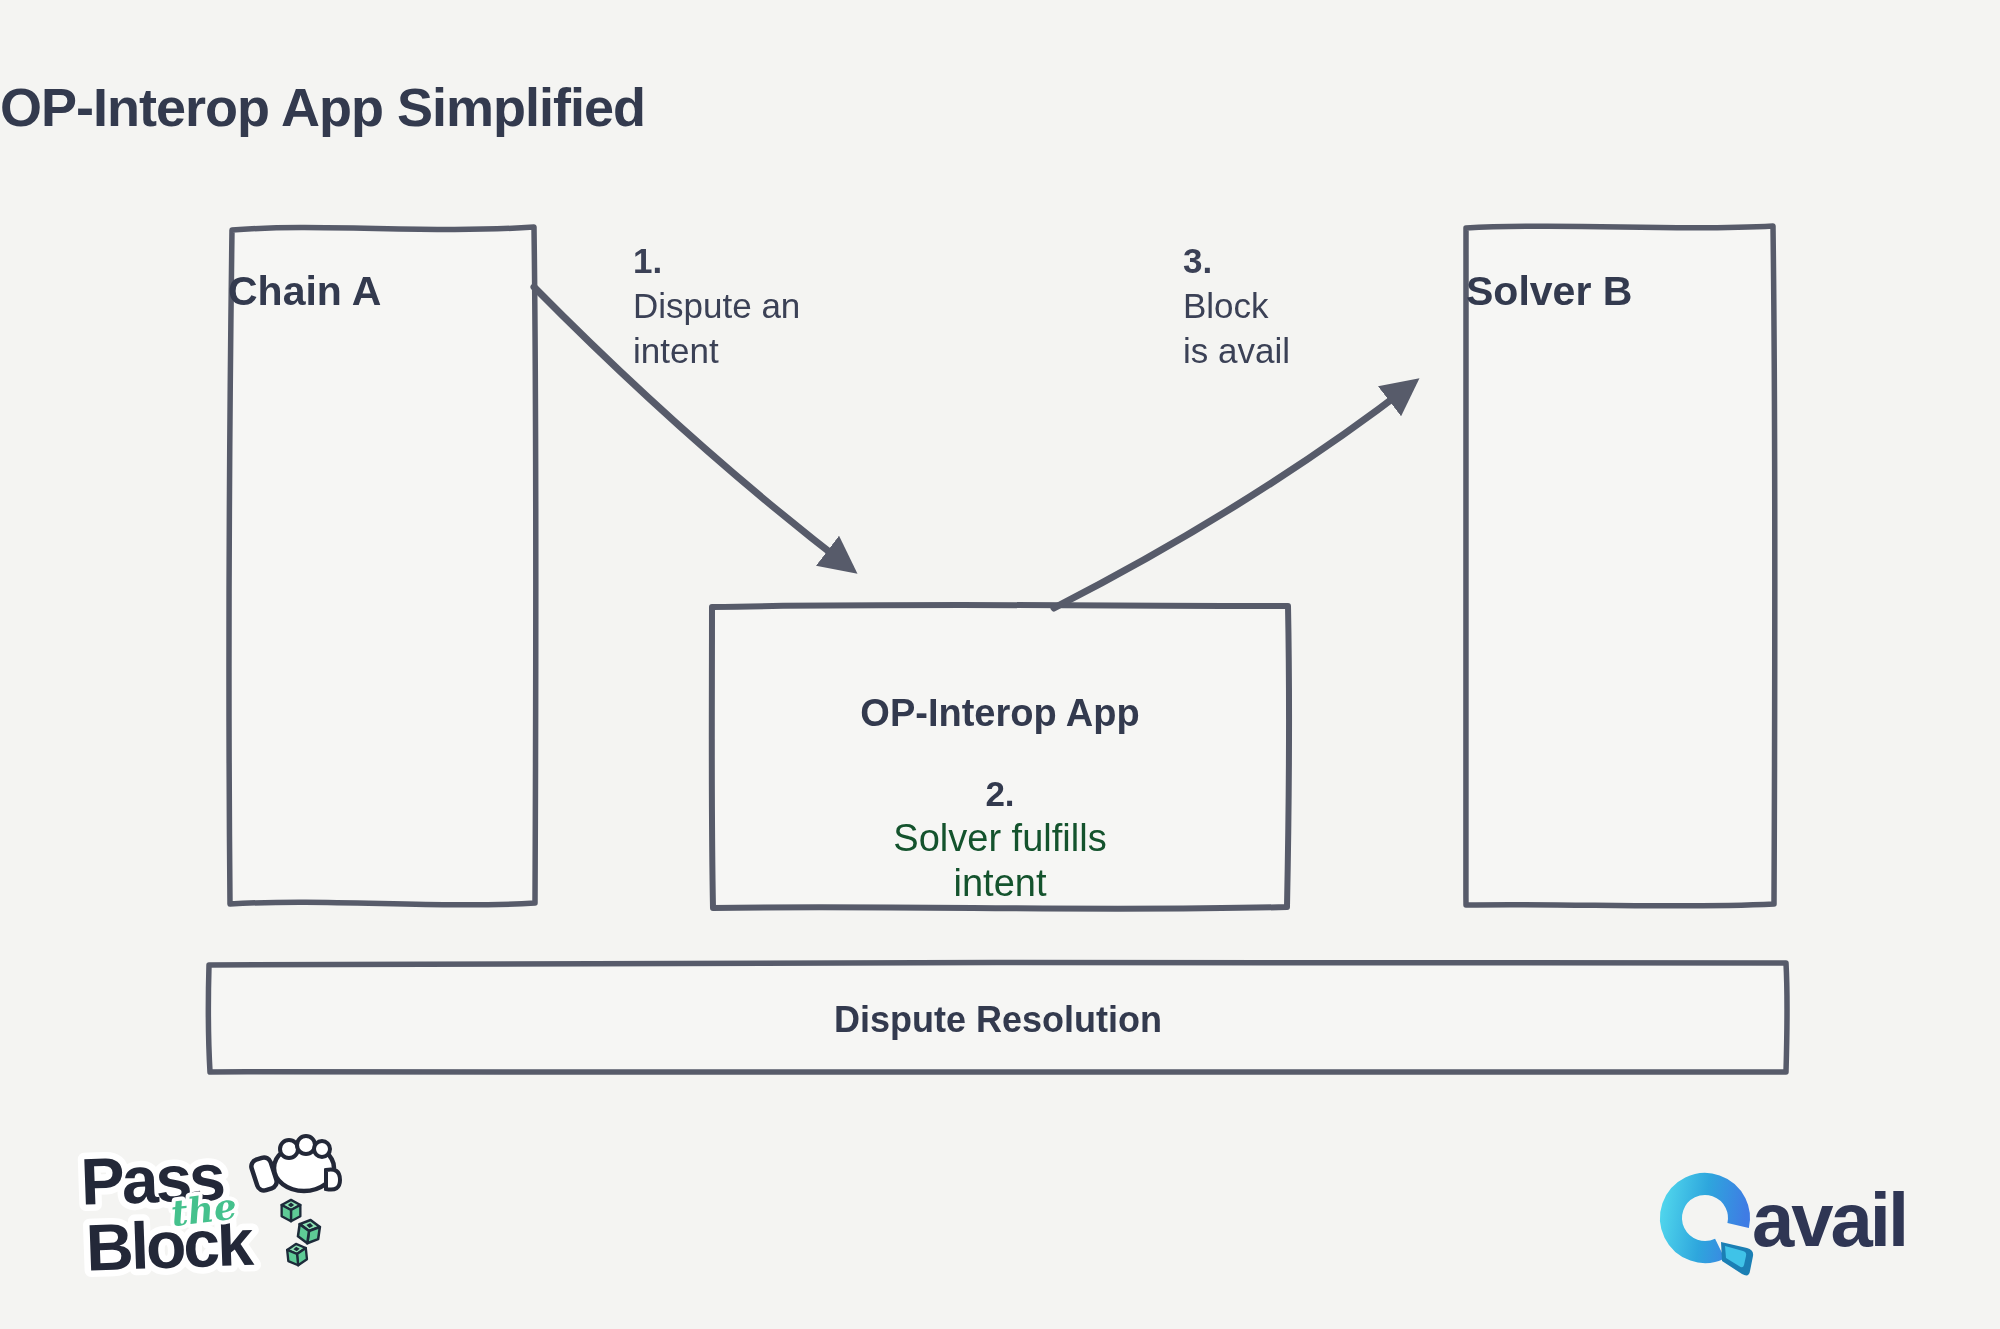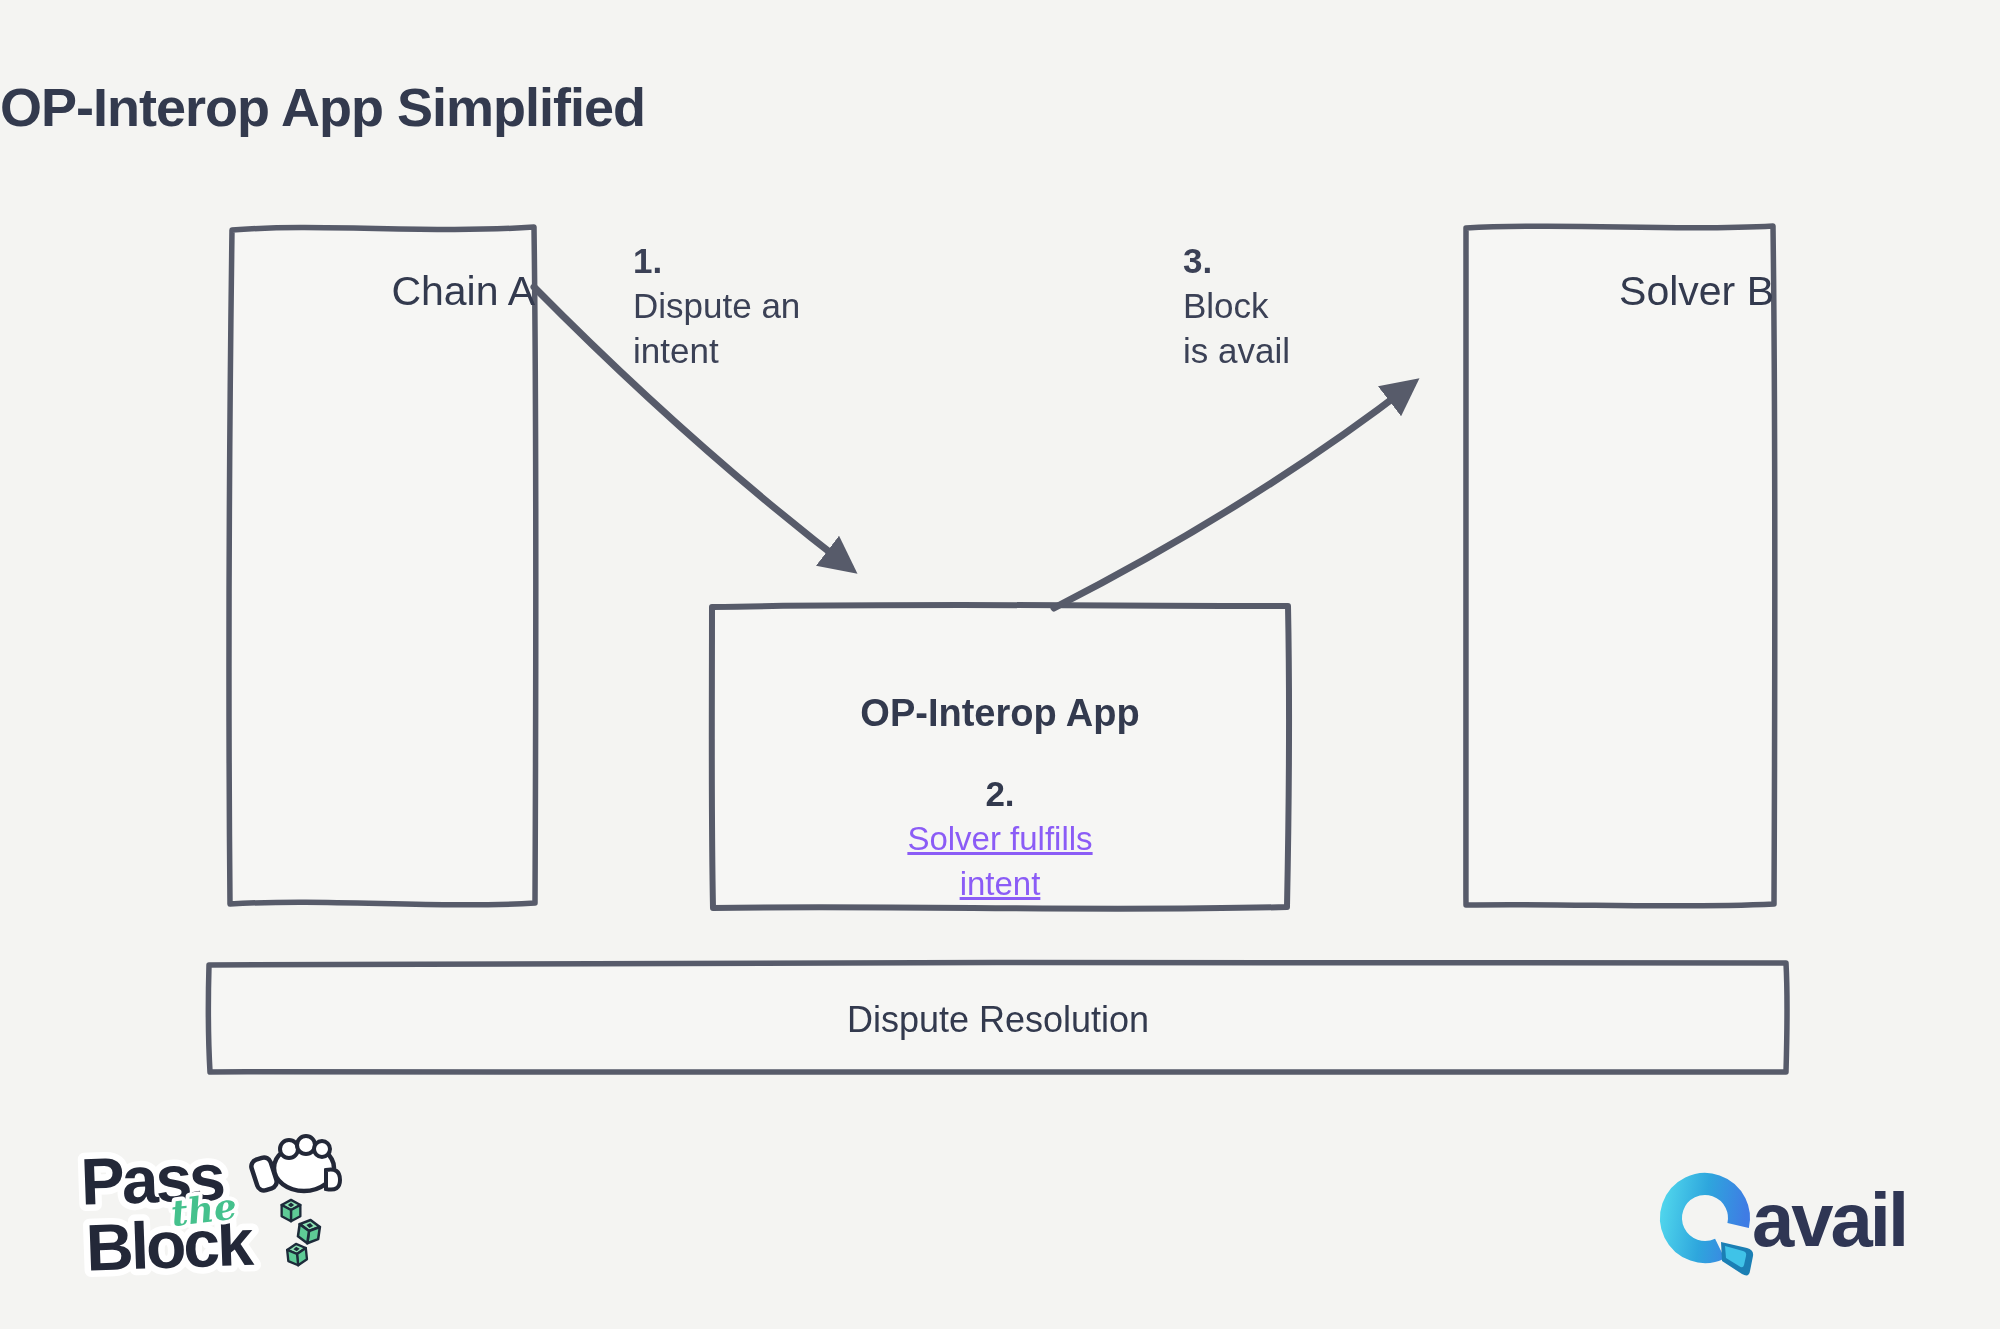--- a/index.html
+++ b/index.html
@@ -1,33 +1,33 @@
 <!DOCTYPE html>
 <html><head>
 <meta charset="utf-8">
 <style>
   html,body{margin:0;padding:0;}
   body{width:2000px;height:1329px;font-family:"Liberation Sans",sans-serif;}
   .canvas{position:relative;width:2000px;height:1329px;background:#f4f4f2;overflow:hidden;}
   .abs{position:absolute;}
   .title{left:0;top:76px;width:2000px;text-align:left;font-size:54px;font-weight:700;
          color:#333a4e;letter-spacing:-1px;}
-  .box-label{font-size:41px;font-weight:400;color:#333a4e;text-align:right;}
+  .box-label{font-size:41px;font-weight:700;color:#333a4e;text-align:left;}
   .chain-a-label{left:228px;width:307px;top:268px;}
   .chain-b-label{left:1466px;width:308px;top:268px;}
   .step{font-size:35px;line-height:45px;color:#3b4156;}
   .step .num{font-weight:700;display:block;}
   .step1{left:633px;top:238px;}
   .step3{left:1183px;top:238px;}
   .center-text{left:712px;width:576px;top:648px;text-align:center;color:#333a4e;}
   .center-text .cb-title{font-size:38px;font-weight:700;margin-bottom:36px;margin-top:44px;}
   .center-text .cb-num{font-size:35px;font-weight:700;line-height:45px;}
-  .center-text .cb-line{font-size:33px;line-height:45px;color:#8b5cf6;text-decoration:underline;}
+  .center-text .cb-line{font-size:38px;line-height:45px;color:#14532d;}
   .dispute-label{left:209px;width:1578px;top:999px;text-align:center;
-                 font-size:36px;font-weight:400;color:#333a4e;}
+                 font-size:36px;font-weight:700;color:#333a4e;}
   svg{display:block;}
   .diagram-svg{position:absolute;left:0;top:0;}
   .logo-svg{position:absolute;}
   .ptb-svg{left:60px;top:1118px;}
   .avail-svg{left:1640px;top:1158px;}
 </style>
 </head>
 <body>
 
 <div class="canvas">

